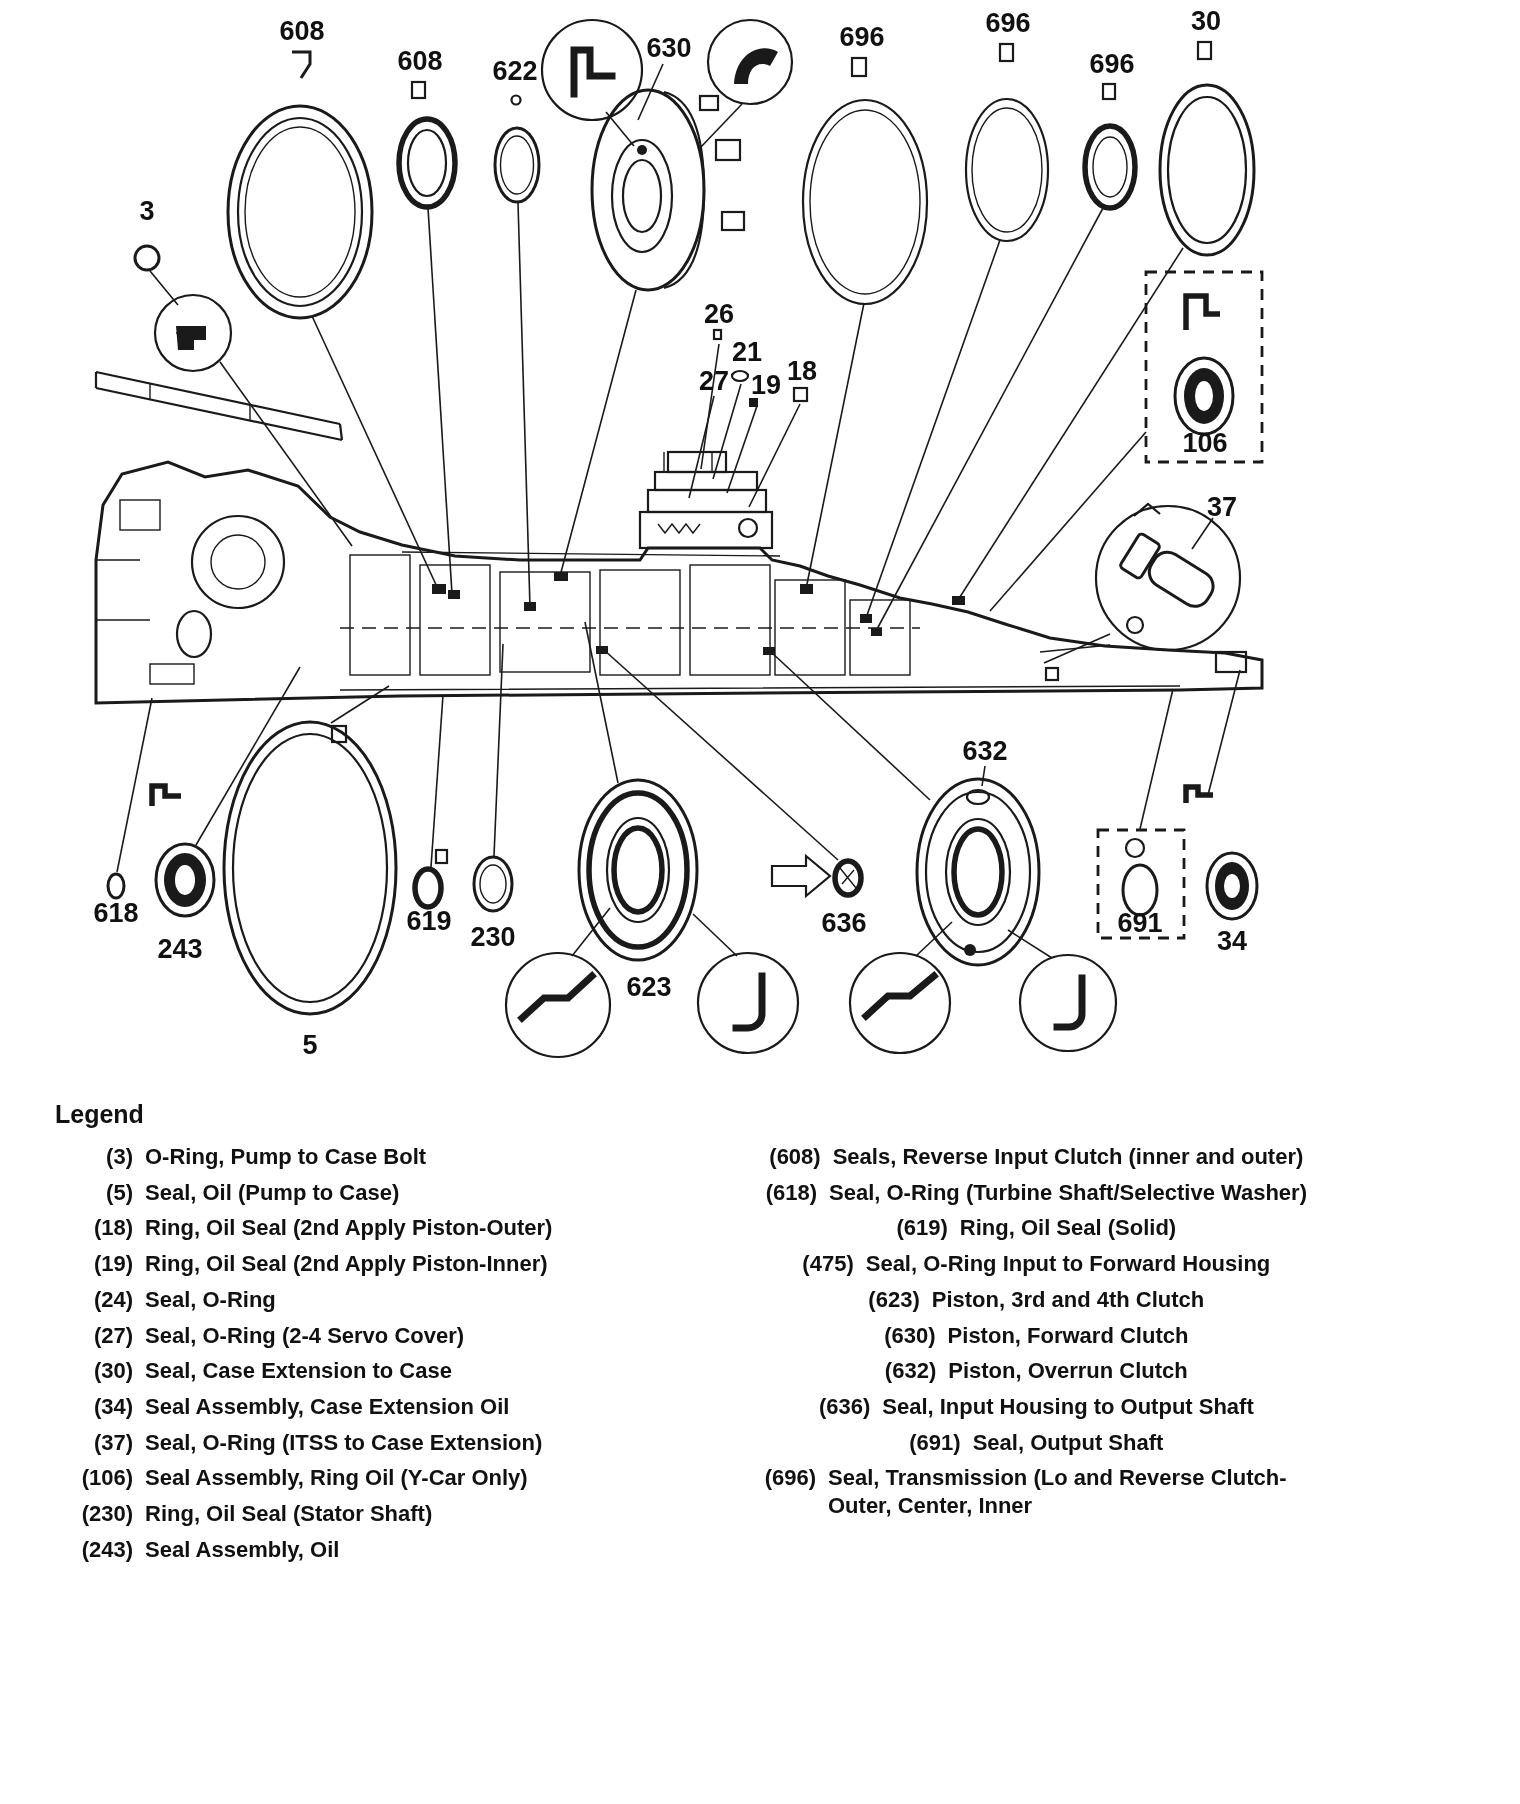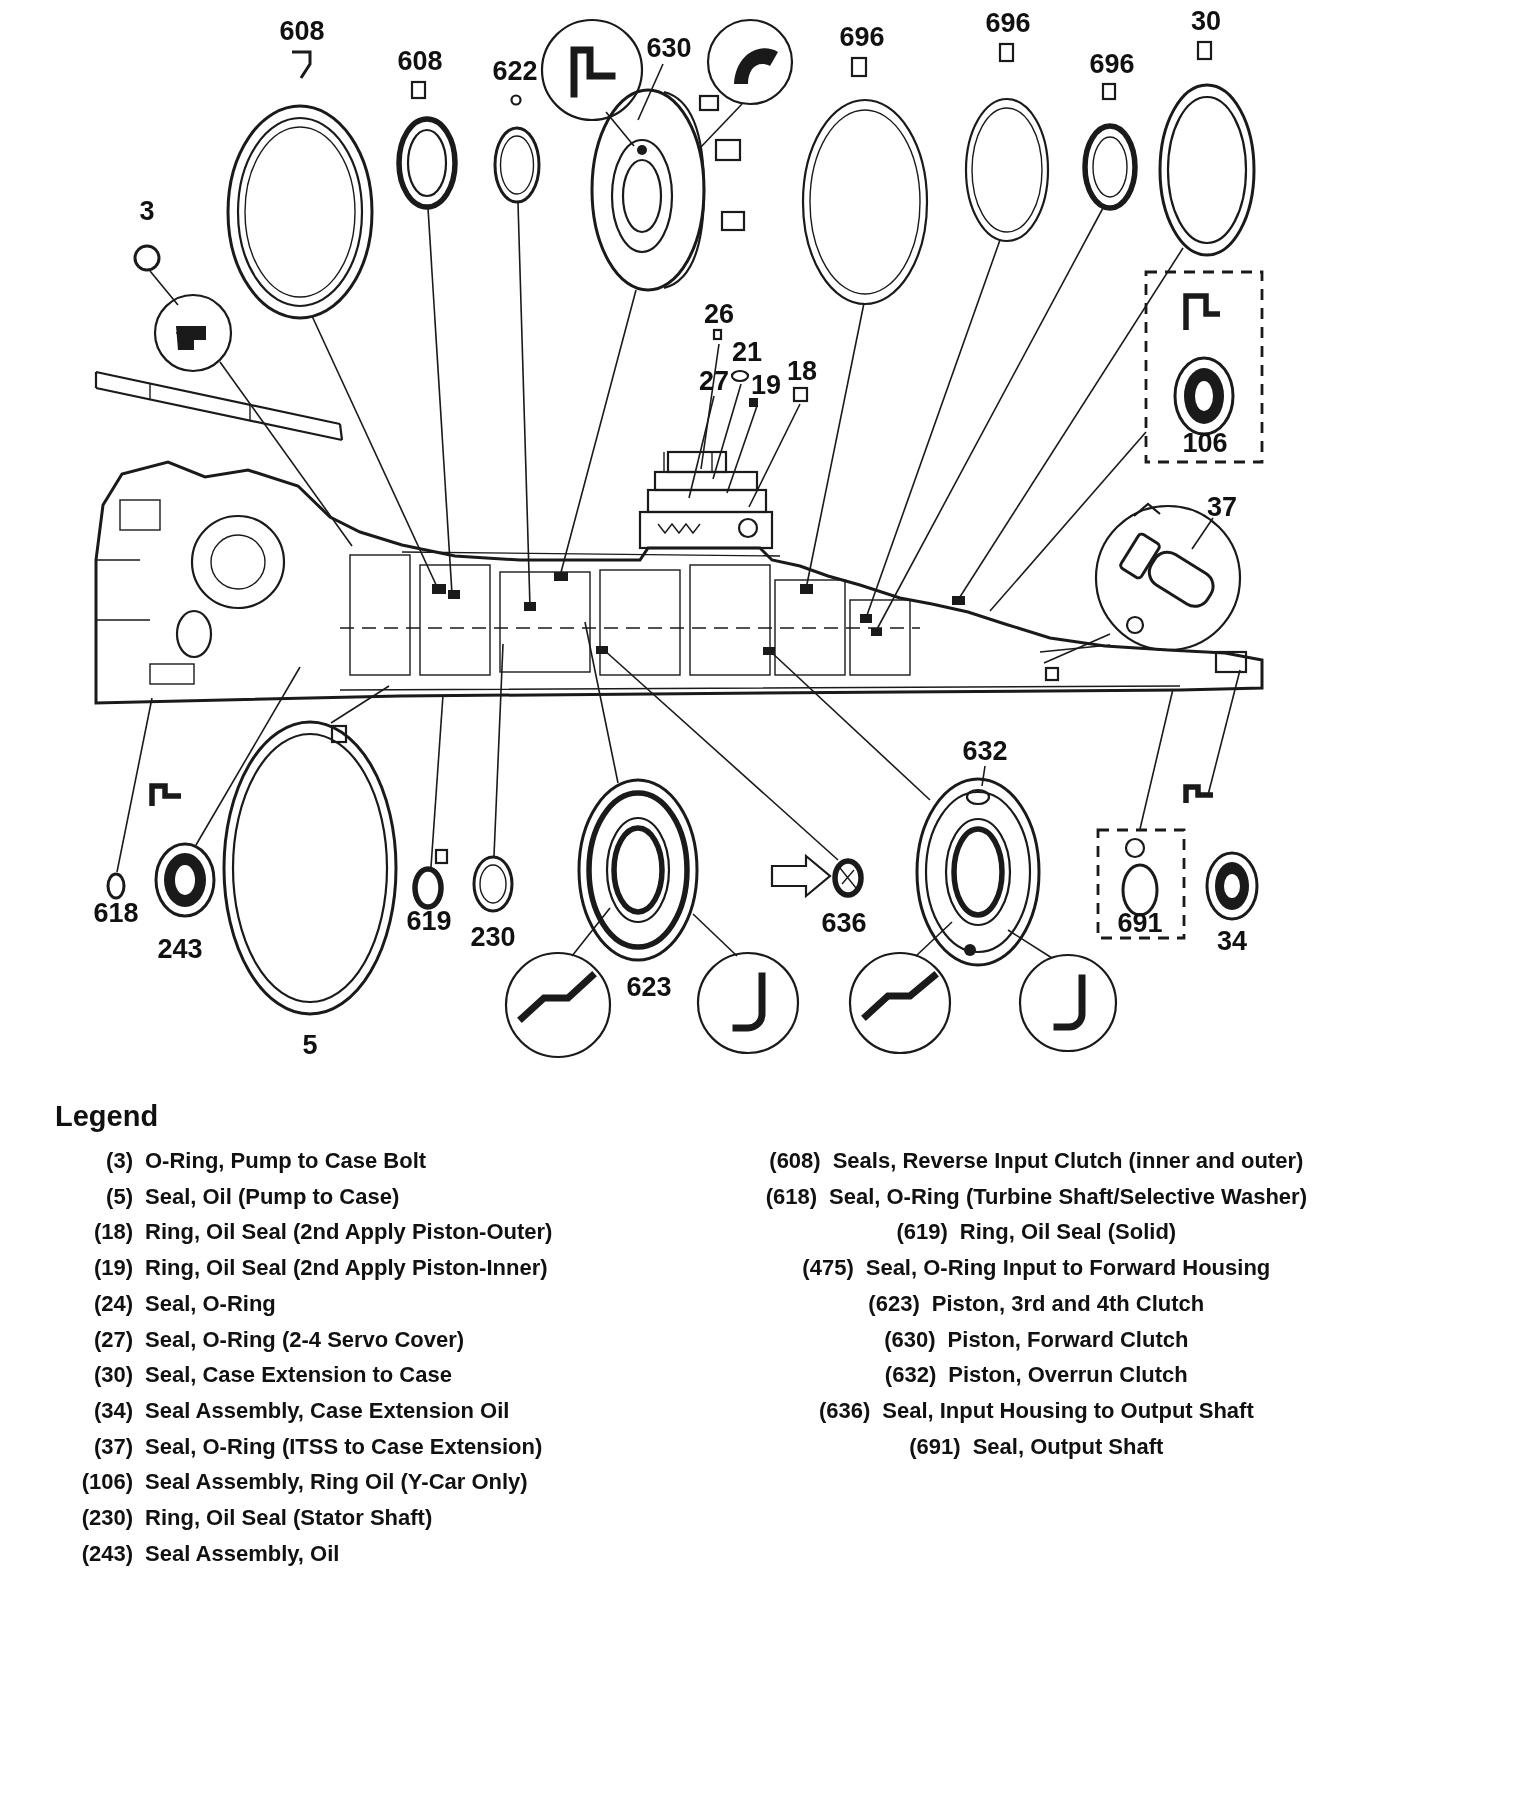--- a/index.html
+++ b/index.html
@@ -10,21 +10,21 @@
   .k2{fill:none;stroke:#1a1a1a;stroke-width:2.2;}
   .k3{fill:none;stroke:#1a1a1a;stroke-width:3;}
   .k5{fill:none;stroke:#1a1a1a;stroke-width:5.5;}
   .k7{fill:none;stroke:#1a1a1a;stroke-width:7;stroke-linecap:square;stroke-linejoin:miter;}
   .ld{fill:none;stroke:#1a1a1a;stroke-width:1.6;}
   .fillb{fill:#1a1a1a;stroke:none;}
   .dash{fill:none;stroke:#1a1a1a;stroke-width:2.8;stroke-dasharray:11 8;}
   .lbl{font-family:"Liberation Sans",sans-serif;font-size:27px;font-weight:700;fill:#111;}
   
   .legend{padding:10px 0 0 55px;}
-  .legend-heading{font-size:29px;font-weight:700;margin-bottom:14px;}
+  .legend-heading{font-size:25px;font-weight:700;margin-bottom:14px;}
   .legend-cols{display:flex;gap:48px;align-items:flex-start;}
   .legend-col{display:flex;flex-direction:column;gap:8px;}
   .legend-col.left{width:620px;}
   .legend-col.right{width:600px;align-items:center;}
   .legend-row{display:flex;font-size:22px;font-weight:700;line-height:1.26;}
   .legend-row .num{width:78px;text-align:right;flex:none;margin-right:12px;}
   .legend-row .desc{flex:1;max-width:480px;}
 </style>
 </head>
 <body>
@@ -405,15 +405,19 @@
           <span class="desc">Piston, Overrun Clutch</span>
         </div>
       <div class="legend-row">
           <span class="num">(636)</span>
           <span class="desc">Seal, Input Housing to Output Shaft</span>
         </div>
       <div class="legend-row">
           <span class="num">(691)</span>
           <span class="desc">Seal, Output Shaft</span>
         </div>
+      <div class="legend-row">
+          <span class="num">(696)</span>
+          <span class="desc">Seal, Transmission (Lo and Reverse Clutch-Outer, Center, Inner</span>
+        </div>
     </div>
   </div>
 </div>
 
 </body></html>

